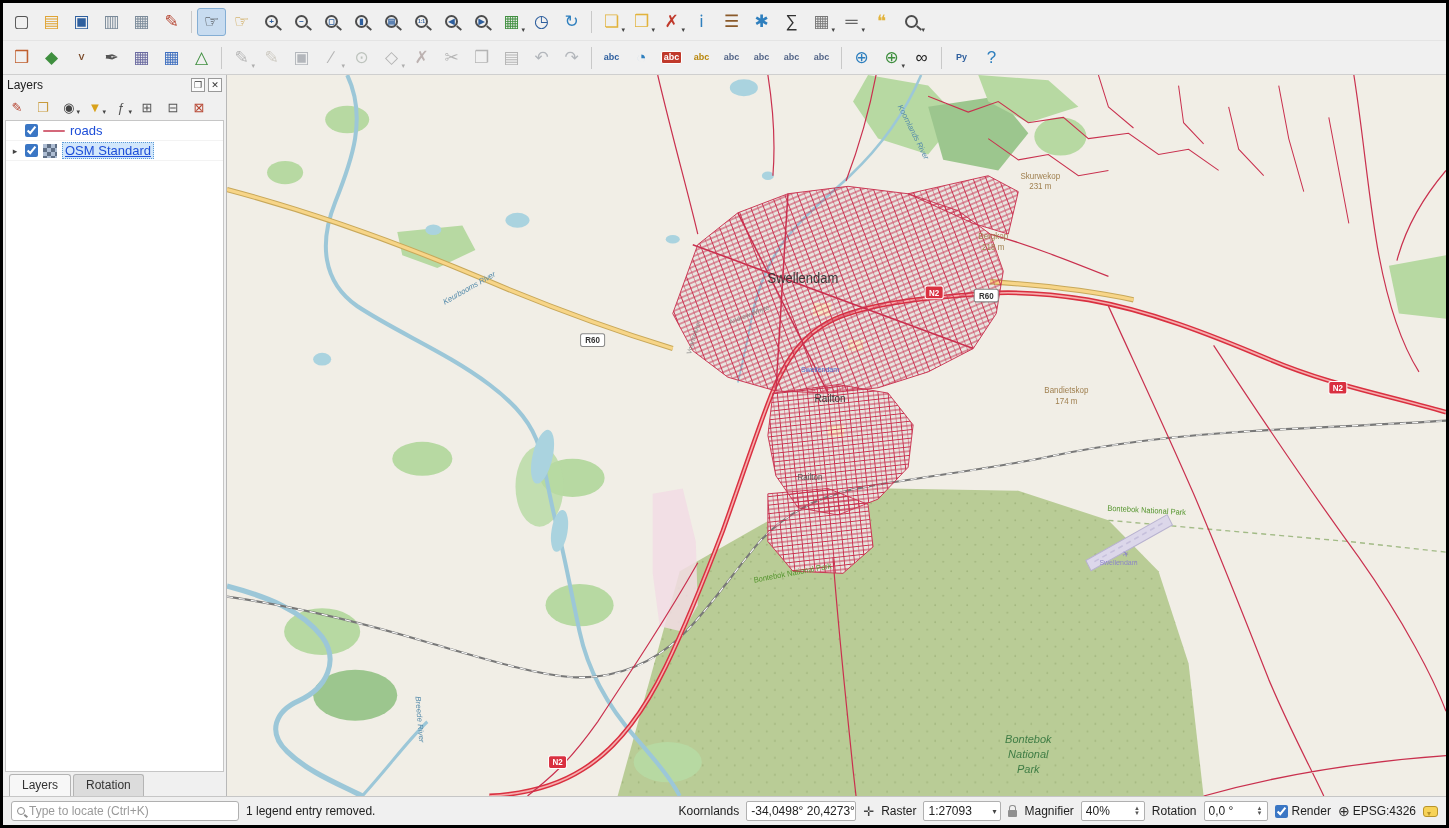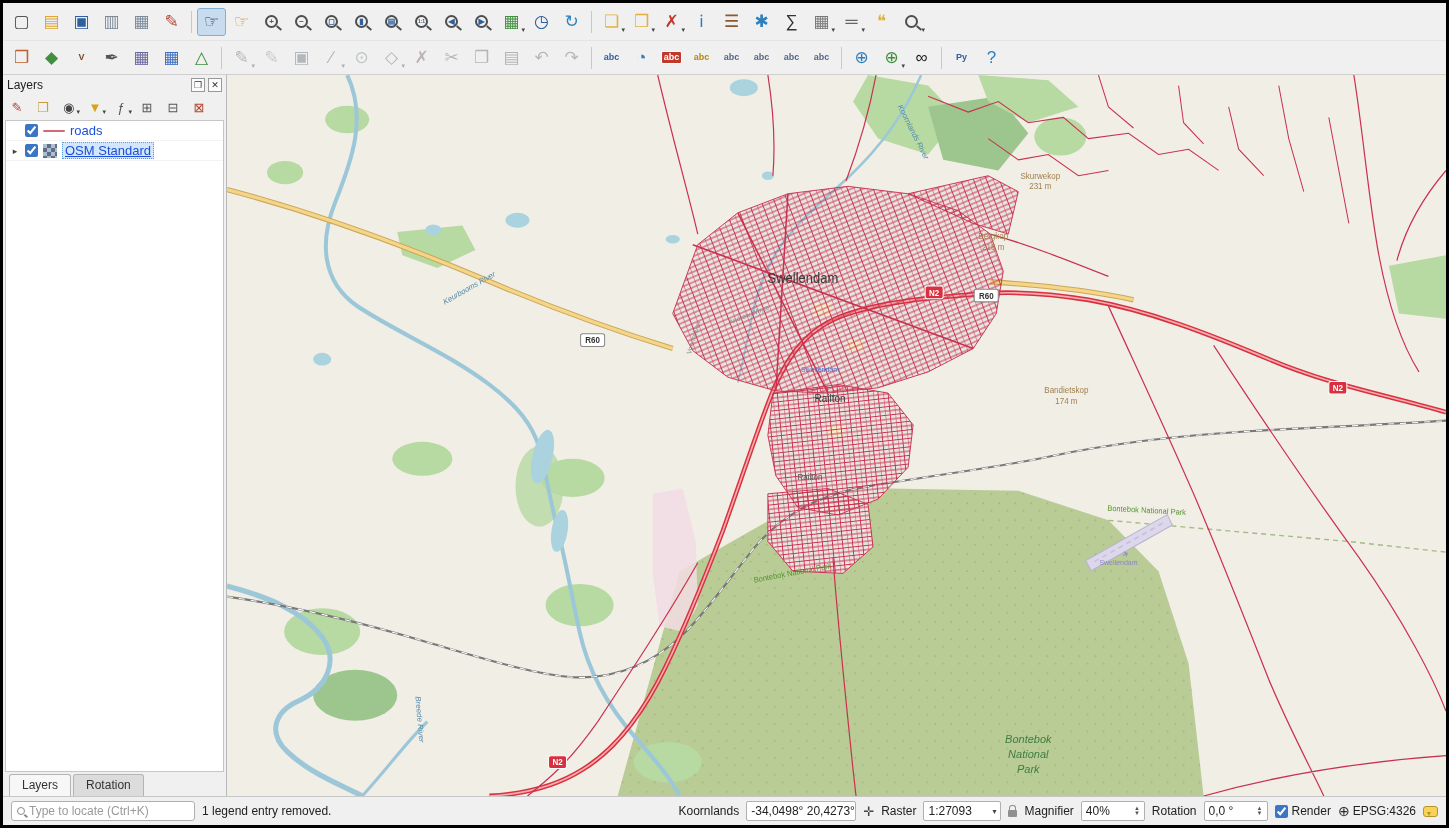--- a/index.html
+++ b/index.html
@@ -46,21 +46,21 @@
   .panel-tabs { height:24px; display:flex; align-items:flex-end; padding-left:6px; gap:2px; }
   .ptab { font-size:12px; padding:3px 12px 4px 12px; border:1px solid #b4b4b4; border-bottom:none; border-radius:3px 3px 0 0; background:#dcdcdc; color:#333; }
   .ptab.active { background:#f7f7f7; font-weight:normal; }
 
   
   .map-canvas { flex:1; position:relative; background:#f1eee6; overflow:hidden; }
   .map-canvas svg { display:block; width:100%; height:100%; }
 
   
   .statusbar { height:29px; flex:0 0 auto; background:#f0f0f0; border-top:1px solid #c6c6c6; display:flex; align-items:center; padding:0 8px; gap:7px; font-size:12px; color:#222; }
-  .locate-box { width:184px; height:20px; background:#fff; border:1px solid #b0b0b0; border-radius:3px; display:flex; align-items:center; padding:0 5px; gap:4px; }
+  .locate-box { width:228px; height:20px; background:#fff; border:1px solid #b0b0b0; border-radius:3px; display:flex; align-items:center; padding:0 5px; gap:4px; }
   .locate-box input { border:none; outline:none; flex:1; font-size:12px; font-family:"Liberation Sans",sans-serif; color:#333; background:transparent; }
   .locate-box input::placeholder { color:#9a9a9a; }
   .minimag { width:8px; height:8px; border:1.5px solid #8a8a8a; border-radius:50%; position:relative; flex:0 0 auto;}
   .minimag::after { content:''; position:absolute; width:4px; height:1.5px; background:#8a8a8a; right:-4px; bottom:-2px; transform:rotate(40deg); }
   .sb-field { height:20px; background:#fff; border:1px solid #b0b0b0; border-radius:2px; display:flex; align-items:center; padding:0 4px; font-size:12px; color:#222; white-space:nowrap; }
   .sb-combo { gap:6px; }
   .sb-combo .ddarrow { position:static; font-size:8px; }
   .spin-arrows { display:flex; flex-direction:column; font-size:6px; line-height:5px; color:#555; margin-left:4px; }
   .lock { width:9px; height:7px; background:#8f8f8f; border-radius:1px; position:relative; margin-top:5px; }
   .lock::before { content:''; position:absolute; width:5px; height:5px; border:1.5px solid #8f8f8f; border-bottom:none; border-radius:3px 3px 0 0; top:-5px; left:1px; }

